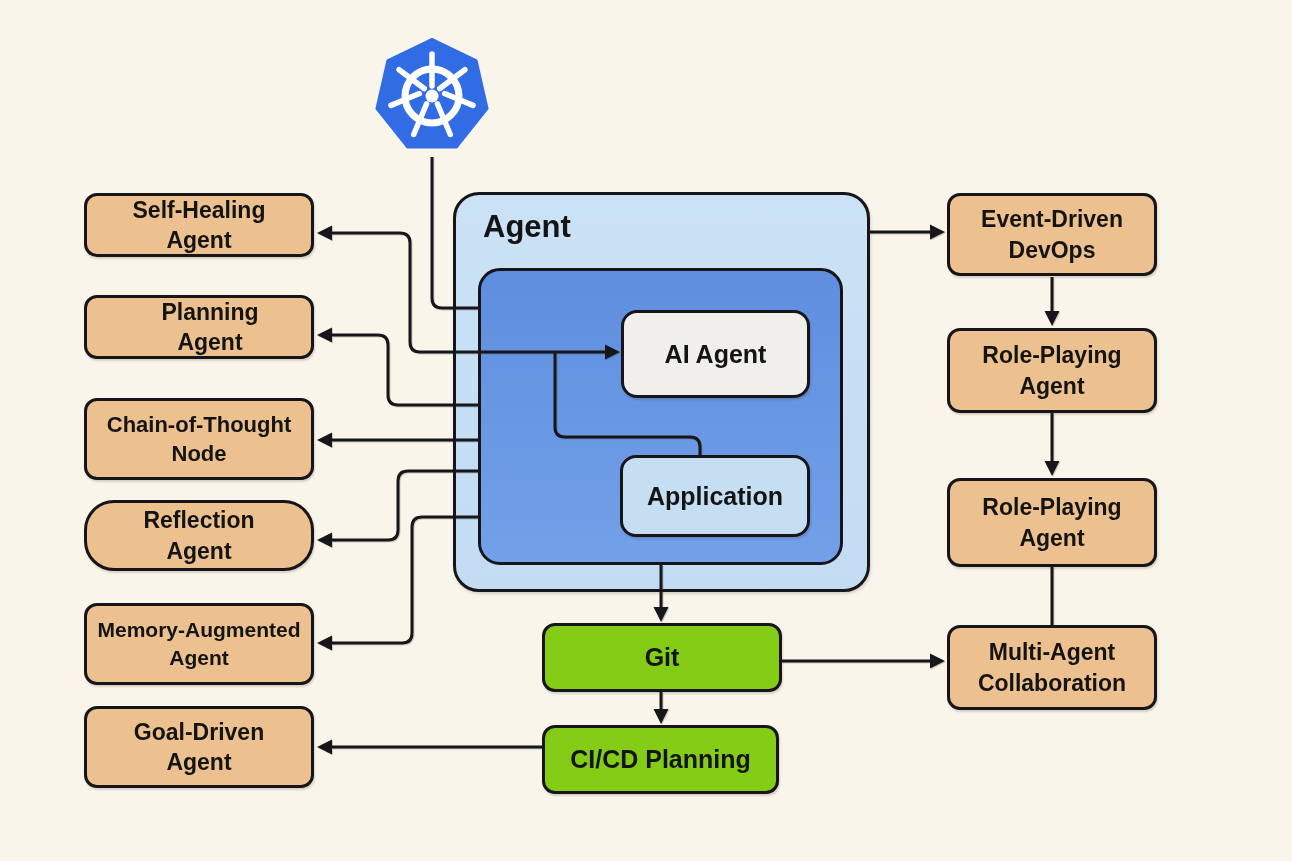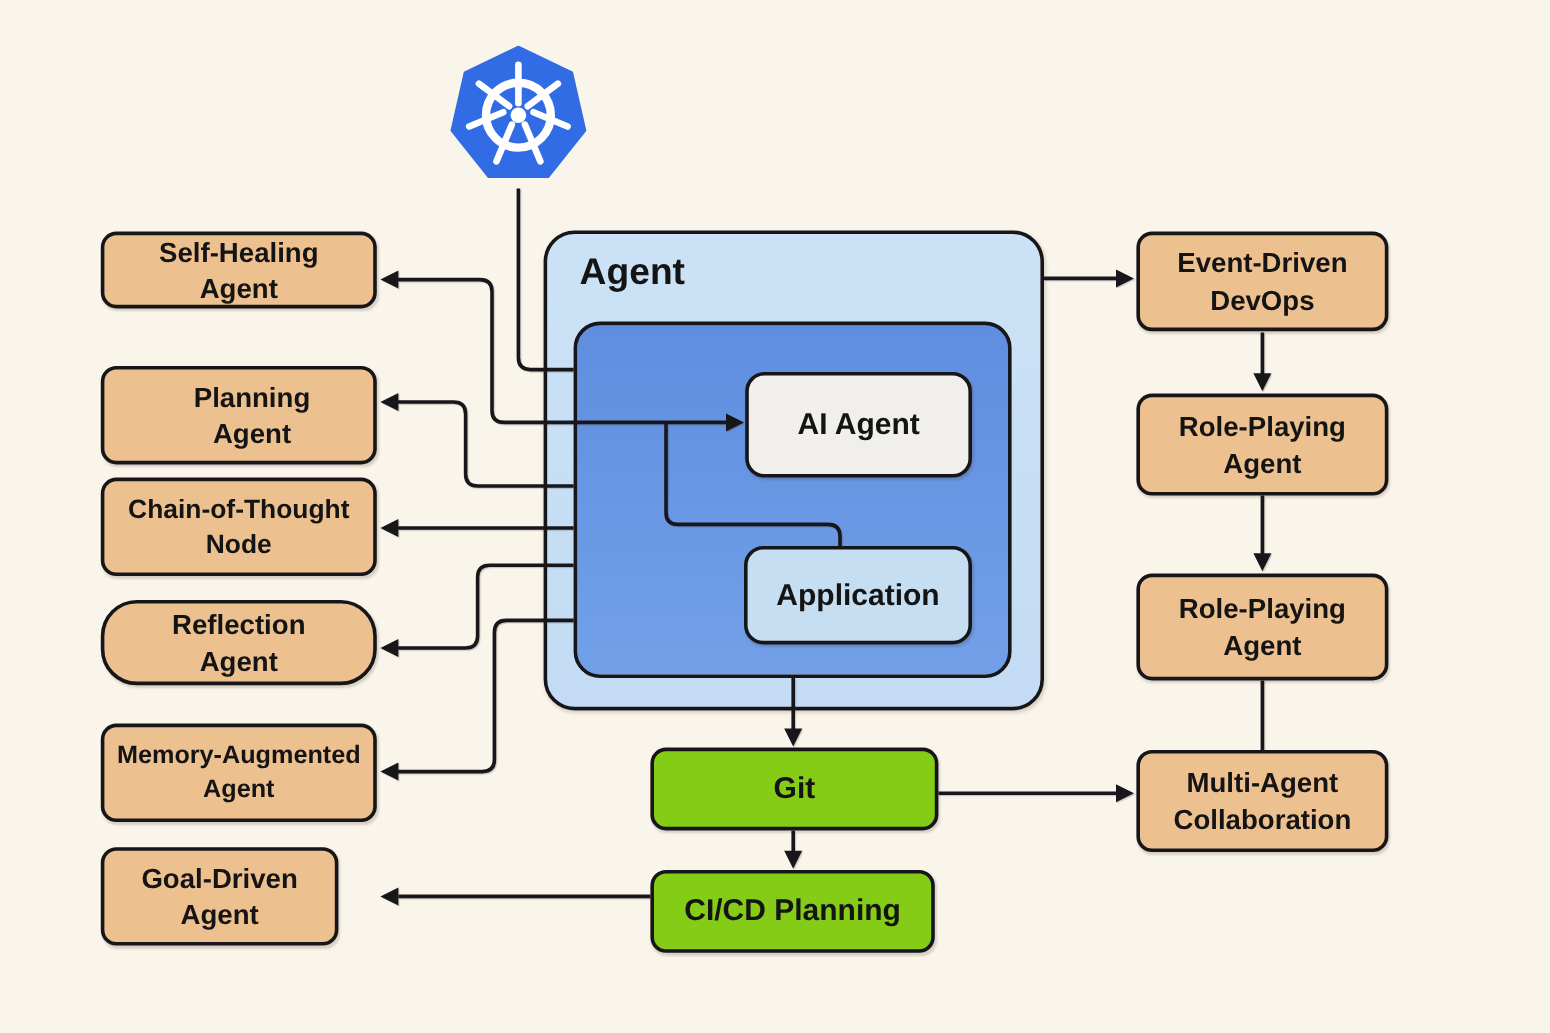--- a/index.html
+++ b/index.html
@@ -57,25 +57,25 @@
   .ai-agent{
     left:621px;top:310px;width:189px;height:88px;
     background:#f0efeb;border-radius:16px;font-size:25px;
   }
   .application{
     left:620px;top:455px;width:190px;height:82px;
     background:#c6def2;border-radius:16px;font-size:25px;
   }
   
   .l0{left:84px;top:193px;width:230px;height:64px;}
-  .l1{left:84px;top:305px;width:230px;height:82px;padding-left:22px;}
+  .l1{left:84px;top:295px;width:230px;height:64px;padding-left:22px;}
   .l2{left:84px;top:398px;width:230px;height:82px;font-size:22px;}
   .l3{left:84px;top:500px;width:230px;height:71px;border-radius:30px;}
   .l4{left:84px;top:603px;width:230px;height:82px;font-size:21px;}
-  .l5{left:84px;top:706px;width:198px;height:82px;}
+  .l5{left:84px;top:706px;width:230px;height:82px;}
   
   .r0{left:947px;top:193px;width:210px;height:83px;}
   .r1{left:947px;top:328px;width:210px;height:85px;}
   .r2{left:947px;top:478px;width:210px;height:89px;}
   .r3{left:947px;top:625px;width:210px;height:85px;}
   
   .git{left:542px;top:623px;width:240px;height:69px;}
   .cicd{left:542px;top:725px;width:237px;height:69px;}
   
   .wires{

